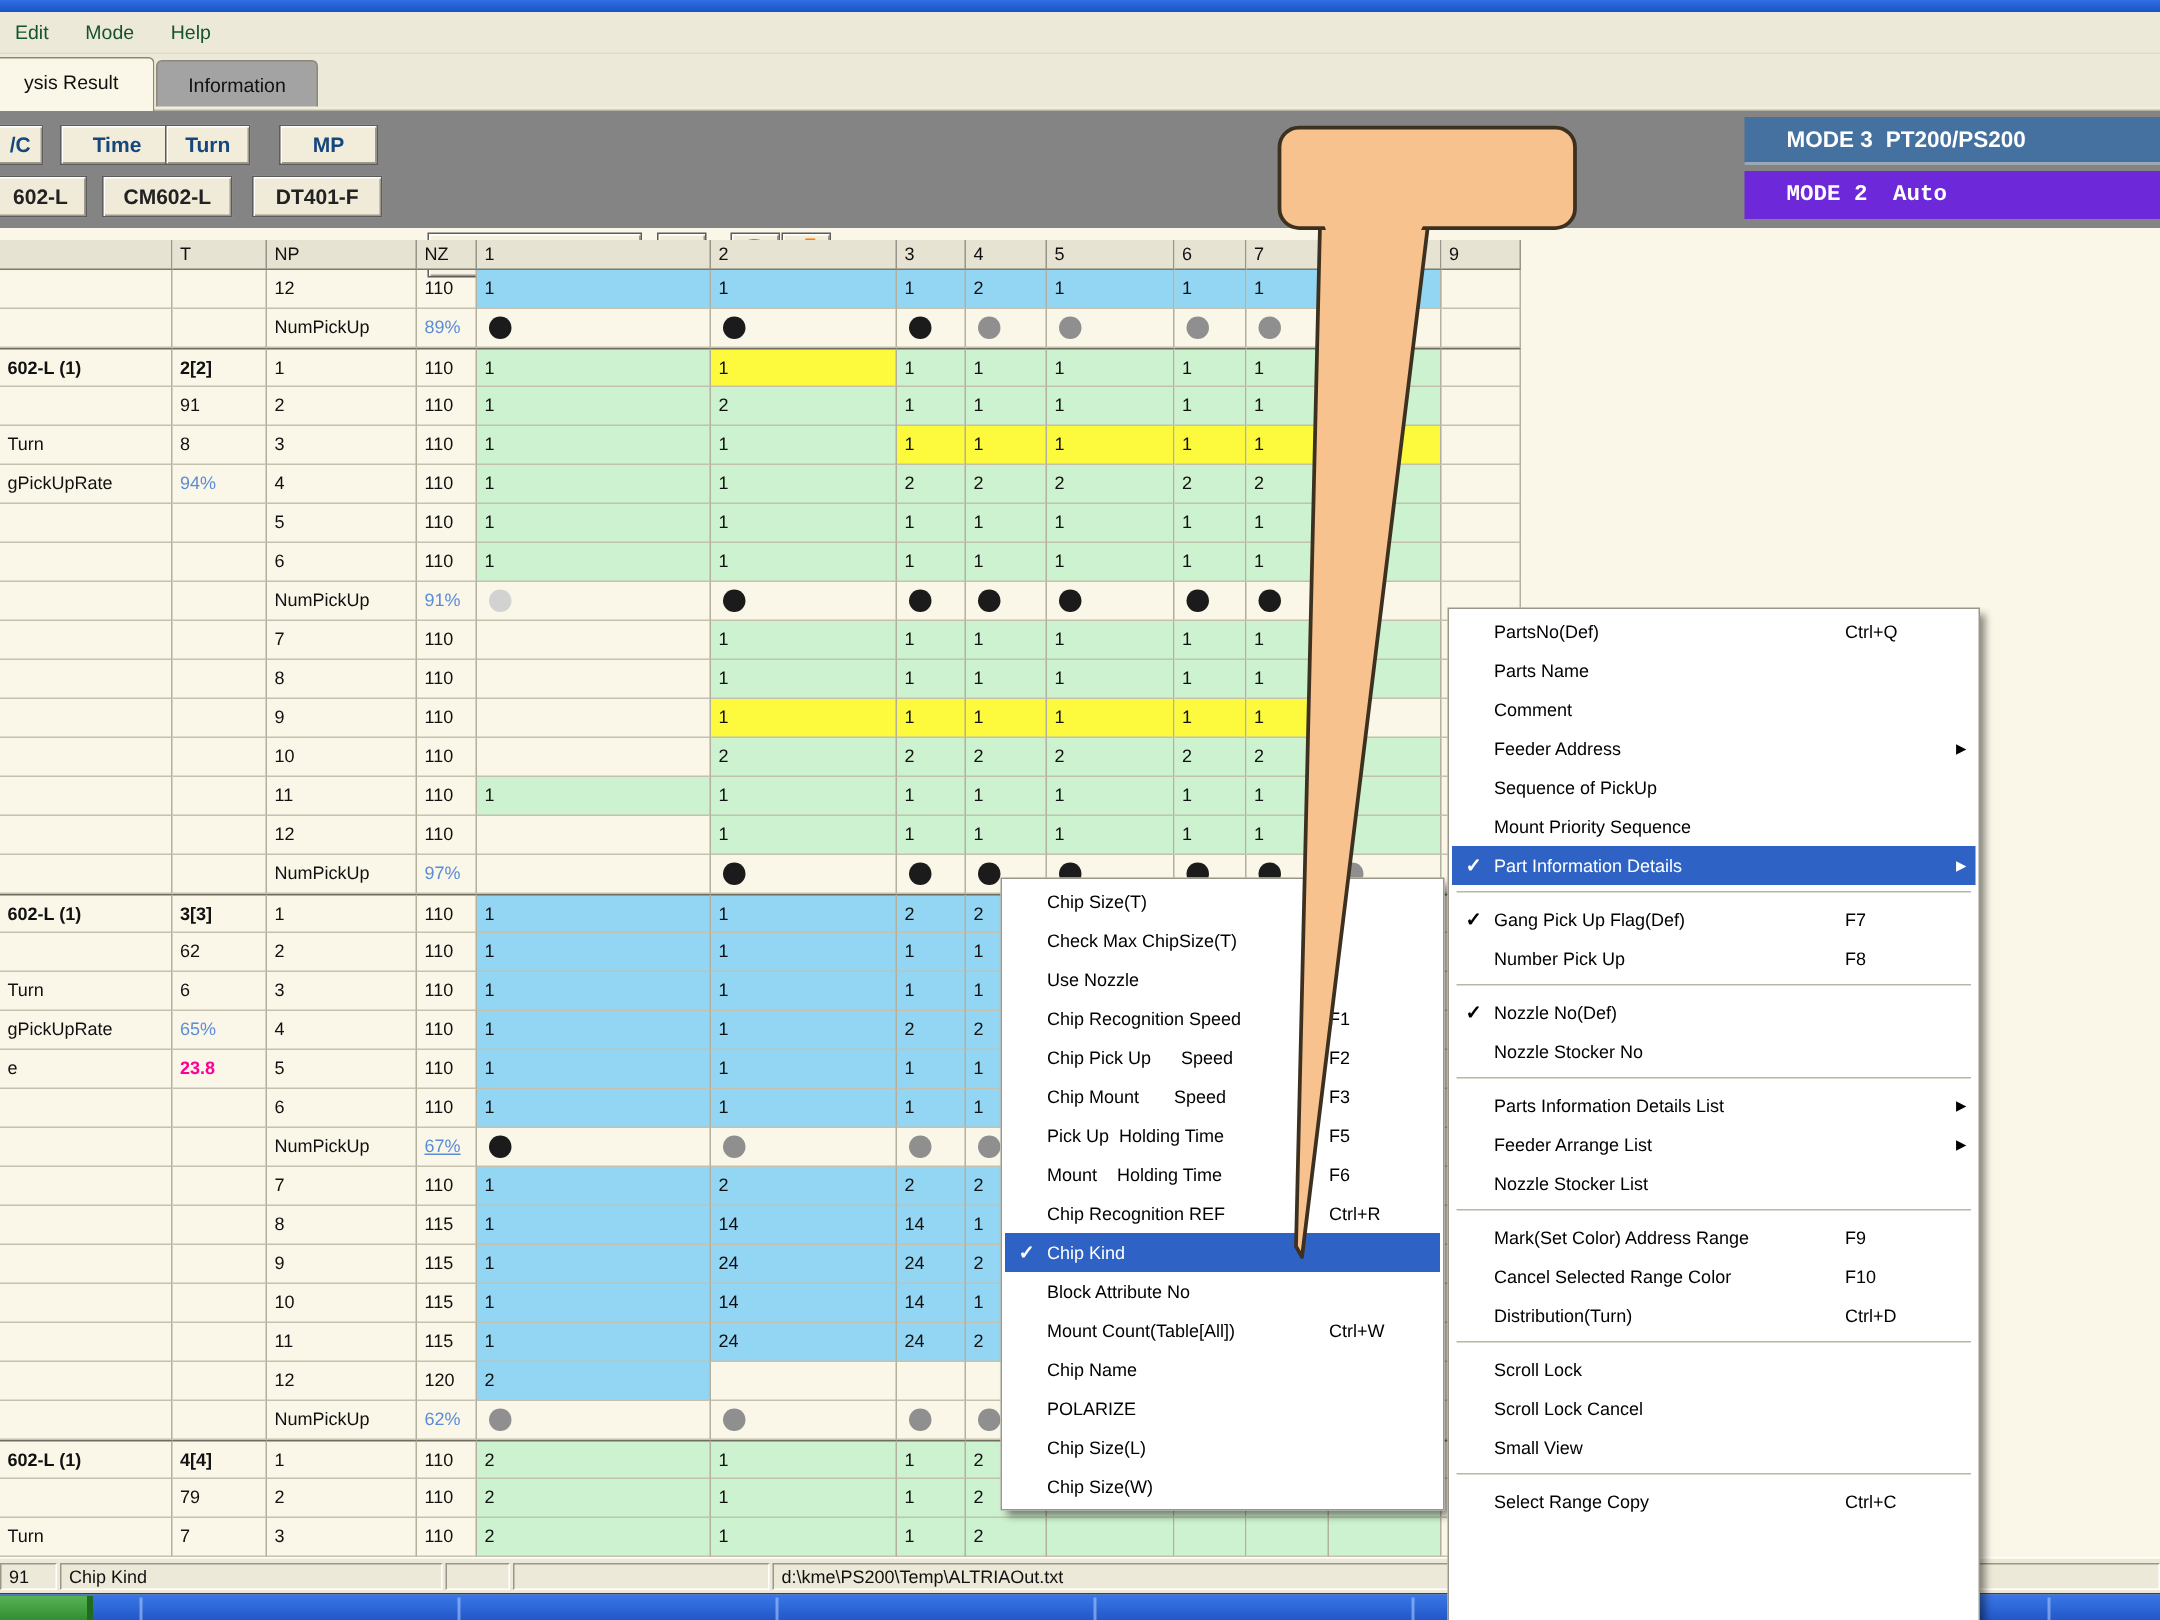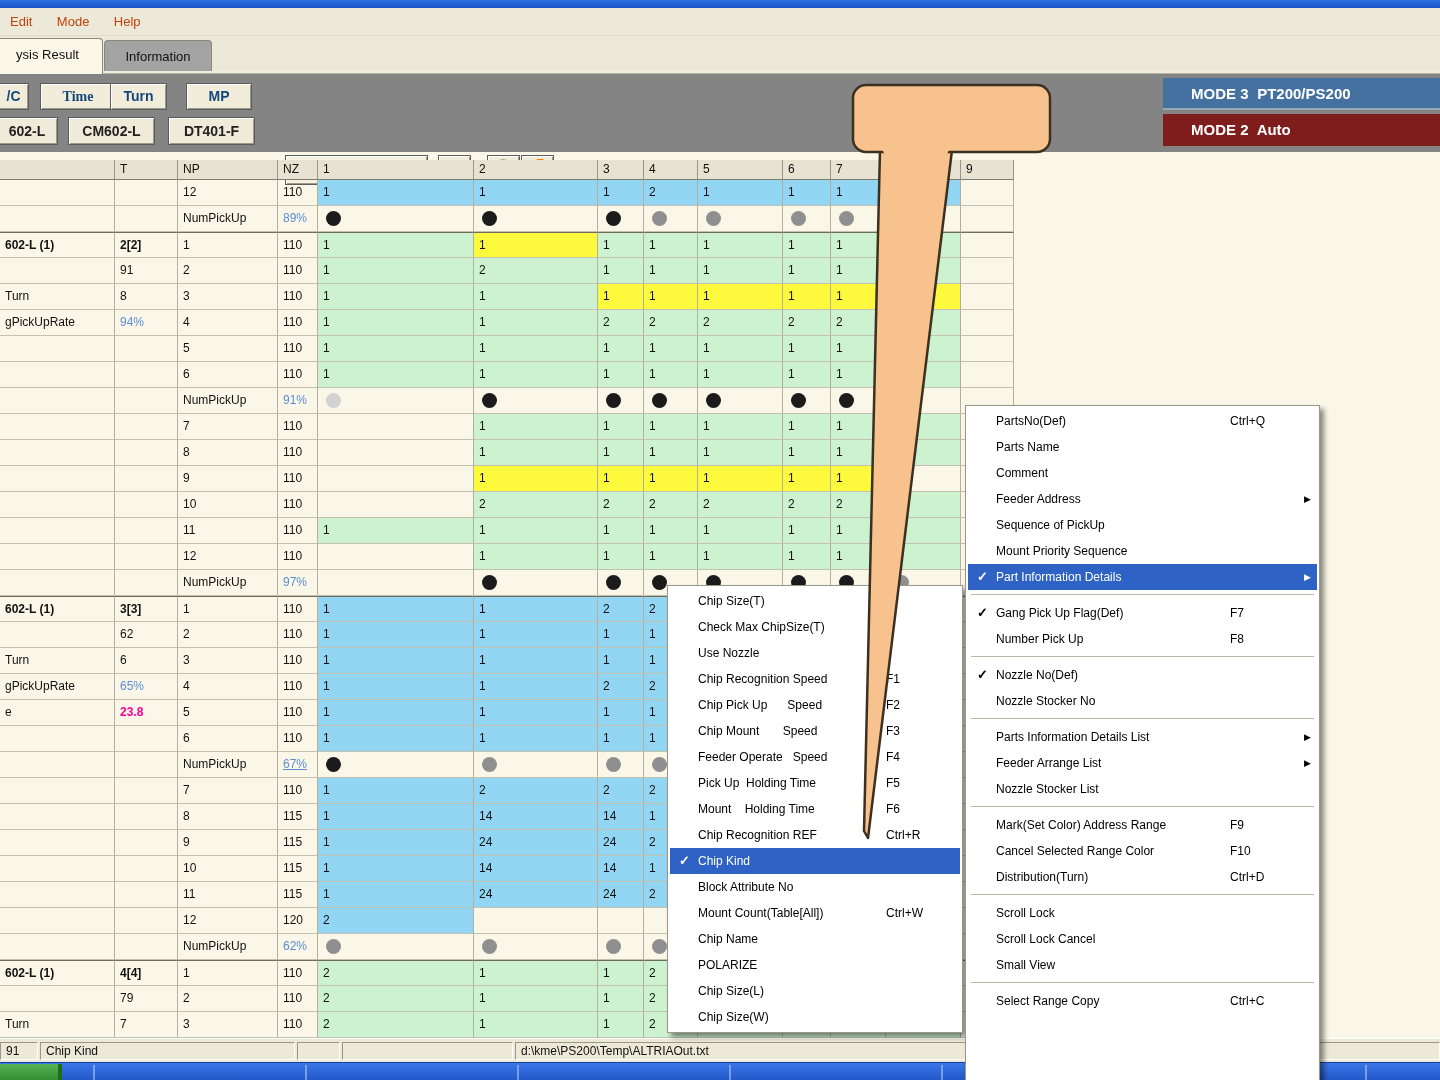--- a/index.html
+++ b/index.html
@@ -7,21 +7,21 @@
   body { font-family:"Liberation Sans", sans-serif; }
   #screen {
     position:relative; width:1440px; height:1080px; overflow:hidden;
     background:#fbf7e8; cursor:default;
   }
   
   .titlebar { position:absolute; left:0; top:0; width:1440px; height:8px;
     background:linear-gradient(#2f6fe4,#1b52c4); }
   .menubar { position:absolute; left:0; top:8px; width:1440px; height:28px;
     background:#ece9d8; border-bottom:1px solid #e0dcc8; }
-  .menubar .mb { display:inline-block; padding:0 10px; line-height:27px; font-size:13px; color:#c2410c; }
+  .menubar .mb { display:inline-block; padding:0 10px; line-height:27px; font-size:13px; color:#14532d; }
   .tabstrip { position:absolute; left:0; top:36px; width:1440px; height:38px; background:#ece9d8; }
   .tab { position:absolute; top:4px; height:33px; background:#f6f2e2;
     border:1px solid #8a8877; border-bottom:none; border-radius:4px 4px 0 0;
     font-size:13px; color:#111; text-align:center; line-height:31px; }
   .tab.active { top:2px; height:36px; background:#faf6e8; z-index:2; }
   .tab.inactive { background:#a3a3a3; }
   .tabline { position:absolute; left:0; top:71px; width:1440px; height:3px; background:#f2eedd; border-bottom:1px solid #b5b29f;}
   
   .toolbar { position:absolute; left:0; top:74px; width:1440px; height:78px; background:#848484; }
   .tbtn { position:absolute; background:#f2ecdb; border:1px solid #5c5c5c;
@@ -91,21 +91,21 @@
   </div>
 
   <div class="tabstrip">
     <div class="tab active" style="left:-30px; width:133px; padding-left:22px;">ysis Result</div>
     <div class="tab inactive" style="left:104px; width:108px;">Information</div>
   </div>
   <div class="tabline"></div>
 
   <div class="toolbar">
     <div class="tbtn" style="left:-16px; top:9px; width:45px; height:27px; line-height:25px; padding-left:14px;">/C</div>
-    <div class="tbtn" style="left:40px; top:9px; width:76px; height:27px; line-height:25px;font-family:Liberation Serif, serif;">Time</div>
+    <div class="tbtn" style="left:40px; top:9px; width:76px; height:27px; line-height:25px;">Time</div>
     <div class="tbtn" style="left:110px; top:9px; width:57px; height:27px; line-height:25px;">Turn</div>
     <div class="tbtn" style="left:186px; top:9px; width:66px; height:27px; line-height:25px;">MP</div>
     <div class="simbtn">Simulation List</div>
 
     <div class="iconbtn" style="left:438px;">
       <svg width="31" height="30">
         <rect x="6" y="5" width="5" height="20" fill="#2fae2f"></rect>
         <rect x="11" y="5" width="14" height="5" fill="#ff7fbf"></rect>
         <rect x="11" y="10" width="14" height="5" fill="#ff2f9f"></rect>
         <rect x="11" y="15" width="14" height="5" fill="#4f7fff"></rect>
@@ -132,21 +132,21 @@
     </div>
 
     <div class="machtab" style="left:-18px; top:43px; width:76px; height:28px; line-height:26px; padding-left:14px;">602-L</div>
     <div class="machtab" style="left:68px; top:43px; width:87px; height:28px; line-height:26px;">CM602-L</div>
     <div class="machtab" style="left:168px; top:43px; width:87px; height:28px; line-height:26px;">DT401-F</div>
 
     <div class="modebar" style="top:4px; background:#44719f; border-bottom:2px solid #9aa7b5;">
       <span class="ml">MODE 3</span>
       <span>PT200/PS200</span>
     </div>
-    <div class="modebar" style="top:40px; background:#7f1d1d;">
+    <div class="modebar" style="top:40px; background:#6d28d9;font-family:Liberation Mono, monospace;">
       <span class="ml">MODE 2</span>
       <span>Auto</span>
     </div>
   </div>
 
   <div id="table-wrap">
       <div class="trow">
         <div class="hcell" style="width: 115px;"></div>
         <div class="hcell" style="width: 63px;">T</div>
         <div class="hcell" style="width: 100px;">NP</div>
@@ -658,21 +658,20 @@
       </div>
     </div>
 
   <div class="menu chip-menu" style="left:667px; top:585px; width:296px;">
       <div class="mitem"><span>Chip Size(T)</span></div>
       <div class="mitem"><span>Check Max ChipSize(T)</span></div>
       <div class="mitem"><span>Use Nozzle</span></div>
       <div class="mitem"><span>Chip Recognition Speed</span><span class="sc">F1</span></div>
       <div class="mitem"><span>Chip Pick Up      Speed</span><span class="sc">F2</span></div>
       <div class="mitem"><span>Chip Mount       Speed</span><span class="sc">F3</span></div>
-      <div class="mitem"><span>Feeder Operate   Speed</span><span class="sc">F4</span></div>
       <div class="mitem"><span>Pick Up  Holding Time</span><span class="sc">F5</span></div>
       <div class="mitem"><span>Mount    Holding Time</span><span class="sc">F6</span></div>
       <div class="mitem"><span>Chip Recognition REF</span><span class="sc">Ctrl+R</span></div>
       <div class="mitem hl"><span class="check">✓</span><span>Chip Kind</span></div>
       <div class="mitem"><span>Block Attribute No</span></div>
       <div class="mitem"><span>Mount Count(Table[All])</span><span class="sc">Ctrl+W</span></div>
       <div class="mitem"><span>Chip Name</span></div>
       <div class="mitem"><span>POLARIZE</span></div>
       <div class="mitem"><span>Chip Size(L)</span></div>
       <div class="mitem"><span>Chip Size(W)</span></div>

